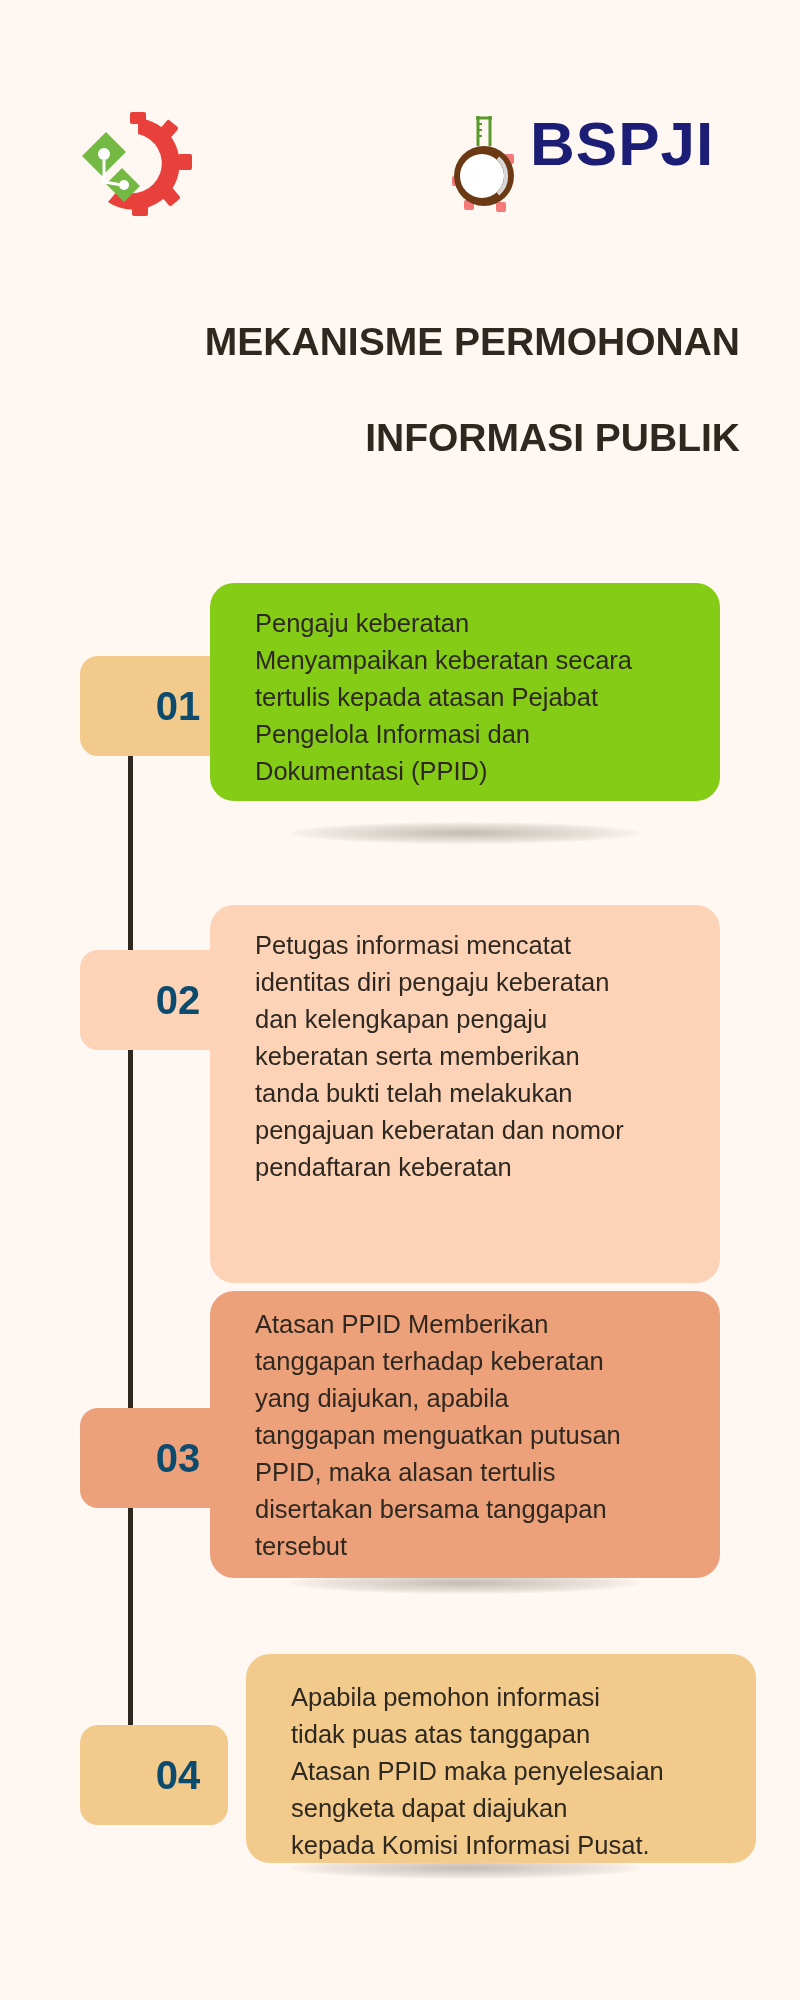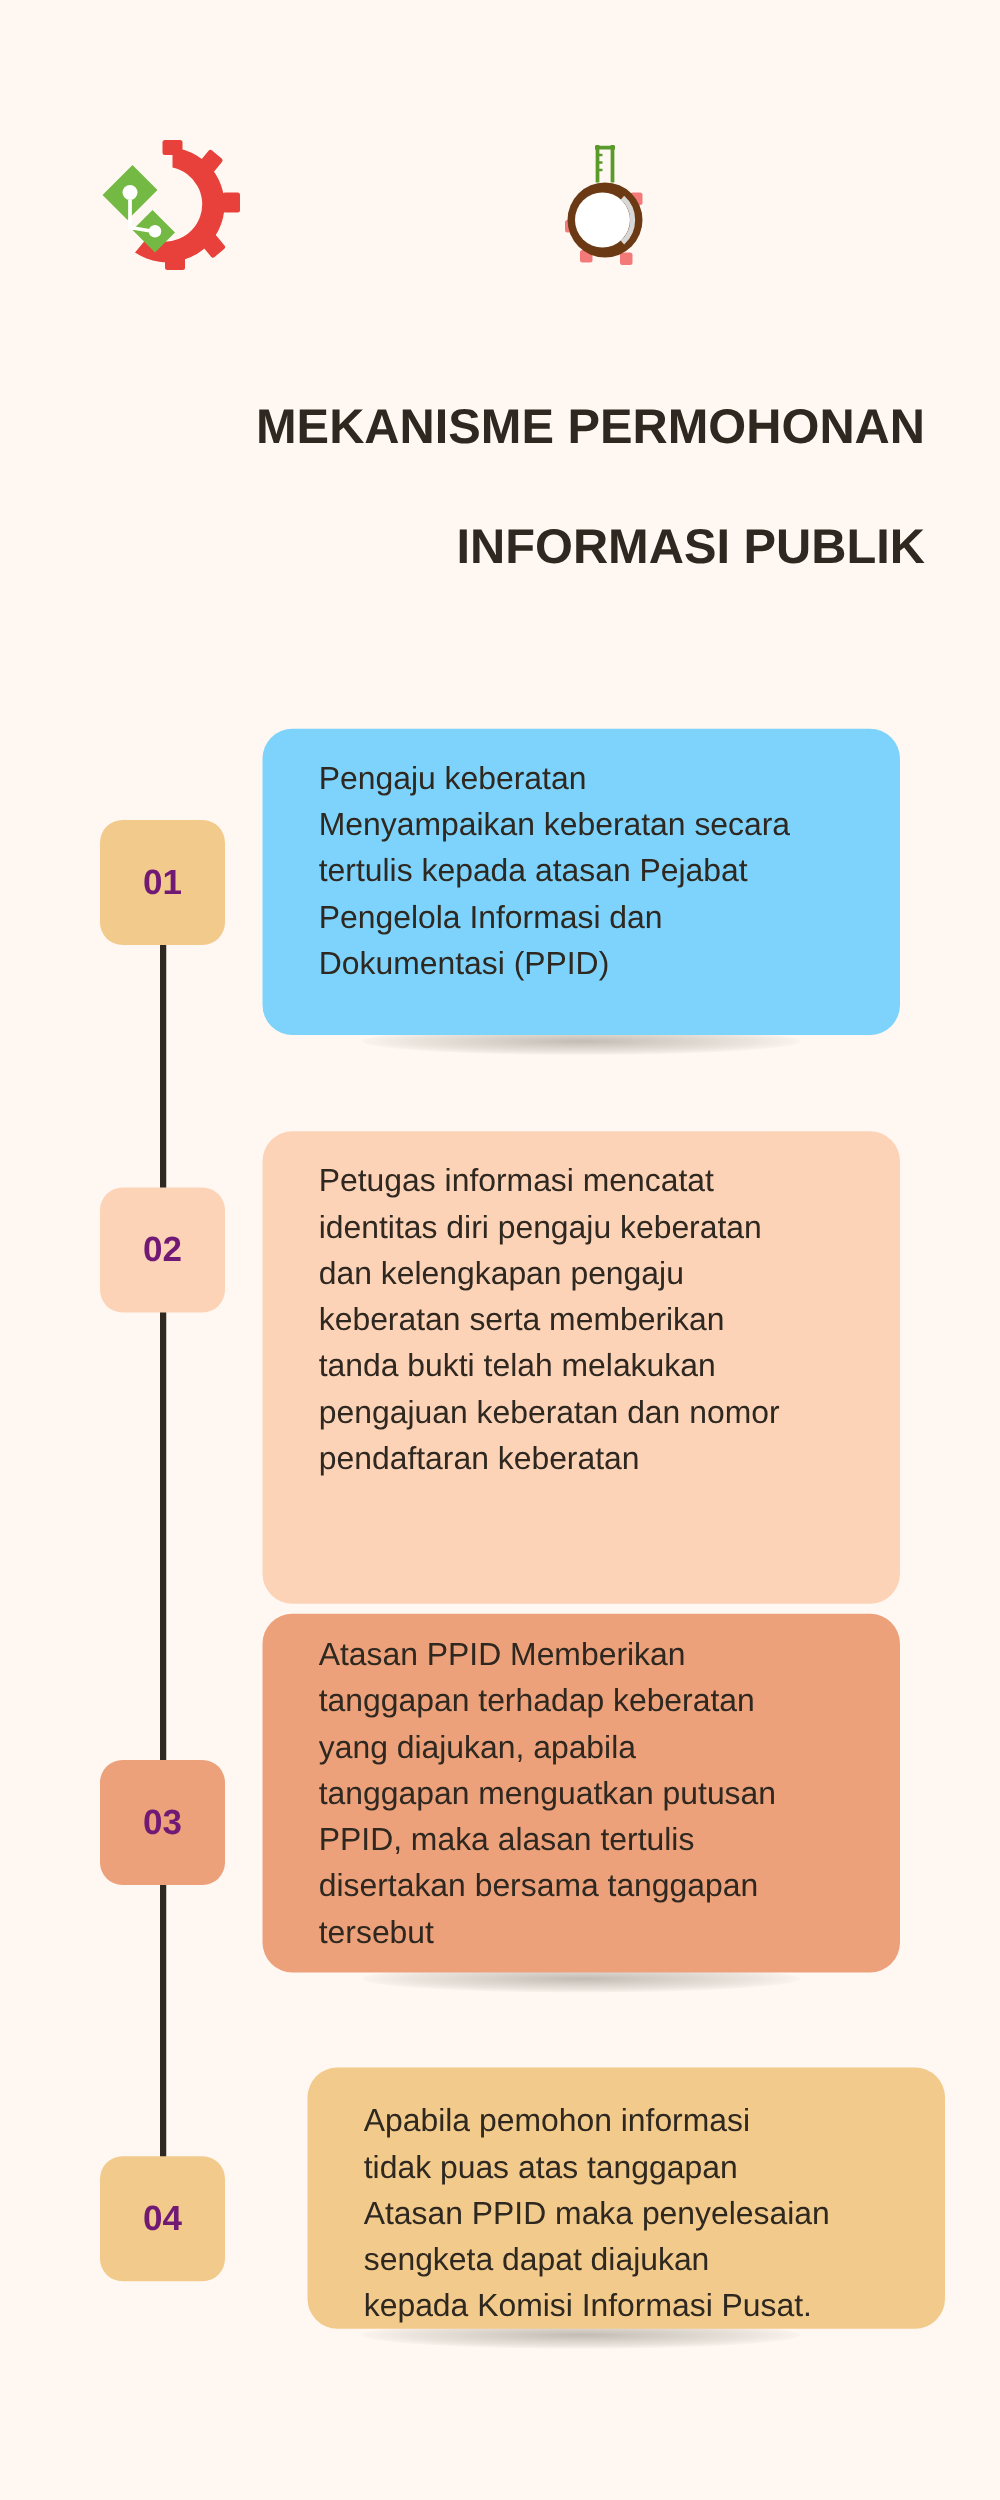--- a/index.html
+++ b/index.html
@@ -19,21 +19,21 @@
   .bs-line2 { display: block; font-size: 42px; line-height: 42px; letter-spacing: 0.5px; }
   .title {
     position: absolute; left: 60px; top: 318px; width: 680px; text-align: right;
     font-weight: bold; font-size: 39px; line-height: 48px; color: #2e2820;
     margin: 0;
   }
   .timeline-line { position: absolute; left: 128px; top: 700px; width: 5px; height: 1080px; background: #2e2820; }
   .badge {
     position: absolute; left: 80px; width: 100px; height: 100px; border-radius: 18px;
     display: flex; align-items: center; justify-content: center;
-    font-weight: bold; font-size: 28px; color: #701a75; z-index: 2;
+    font-weight: bold; font-size: 40px; color: #0c4a6e; z-index: 2; padding-left: 48px;
   }
   .card {
     position: absolute; left: 210px; width: 510px; border-radius: 24px;
     box-sizing: border-box; padding: 22px 30px 24px 45px;
     font-size: 25.5px; line-height: 37px; color: #2e2820; z-index: 2;
   }
   .card p { margin: 0; white-space: pre-line; }
   .shadow {
     position: absolute; left: 290px; width: 350px; height: 22px; border-radius: 50%;
     background: radial-gradient(ellipse at center, rgba(120,115,105,0.45) 0%, rgba(120,115,105,0.15) 55%, rgba(255,248,242,0) 75%);
@@ -73,33 +73,34 @@
       <rect x="12" y="84" width="10" height="10" rx="2"></rect>
       <rect x="44" y="86" width="10" height="10" rx="2"></rect>
     </g>
     <path d="M26 0 L26 30 M38 0 L38 30 M24 2 L40 2" stroke="#5a9a2a" stroke-width="3" fill="none"></path>
     <path d="M26 8 L30 8 M26 14 L30 14 M26 20 L30 20" stroke="#5a9a2a" stroke-width="2"></path>
     <circle cx="32" cy="60" r="30" fill="#6b3a14"></circle>
     <circle cx="30" cy="60" r="22" fill="#ffffff"></circle>
     <path d="M46 42 A24 24 0 0 1 46 78" stroke="#d8d8d8" stroke-width="4" fill="none"></path>
   </svg>
   <div class="bs-text">
+    <span class="bs-line1">BSPJI</span>
   </div>
 </div>
 
 <h1 class="title">
   <span>MEKANISME PERMOHONAN</span><br>
   <br>
   <span>INFORMASI PUBLIK</span>
 </h1>
 
 <div class="timeline-line"></div>
 
 <div class="badge" style="top:656px; background:#f2ca8b;">01</div>
-<div class="card" style="top:583px; height:245px; background:#7dd3fc;">
+<div class="card" style="top:583px; height:218px; background:#84cc16;">
   <p>Pengaju keberatan
 Menyampaikan keberatan secara
 tertulis kepada  atasan Pejabat
 Pengelola Informasi dan
 Dokumentasi (PPID)</p>
 </div>
 <div class="shadow" style="top:822px;"></div>
 
 <div class="badge" style="top:950px; background:#fdd3b8;">02</div>
 <div class="card" style="top:905px; height:378px; background:#fdd3b8;">

